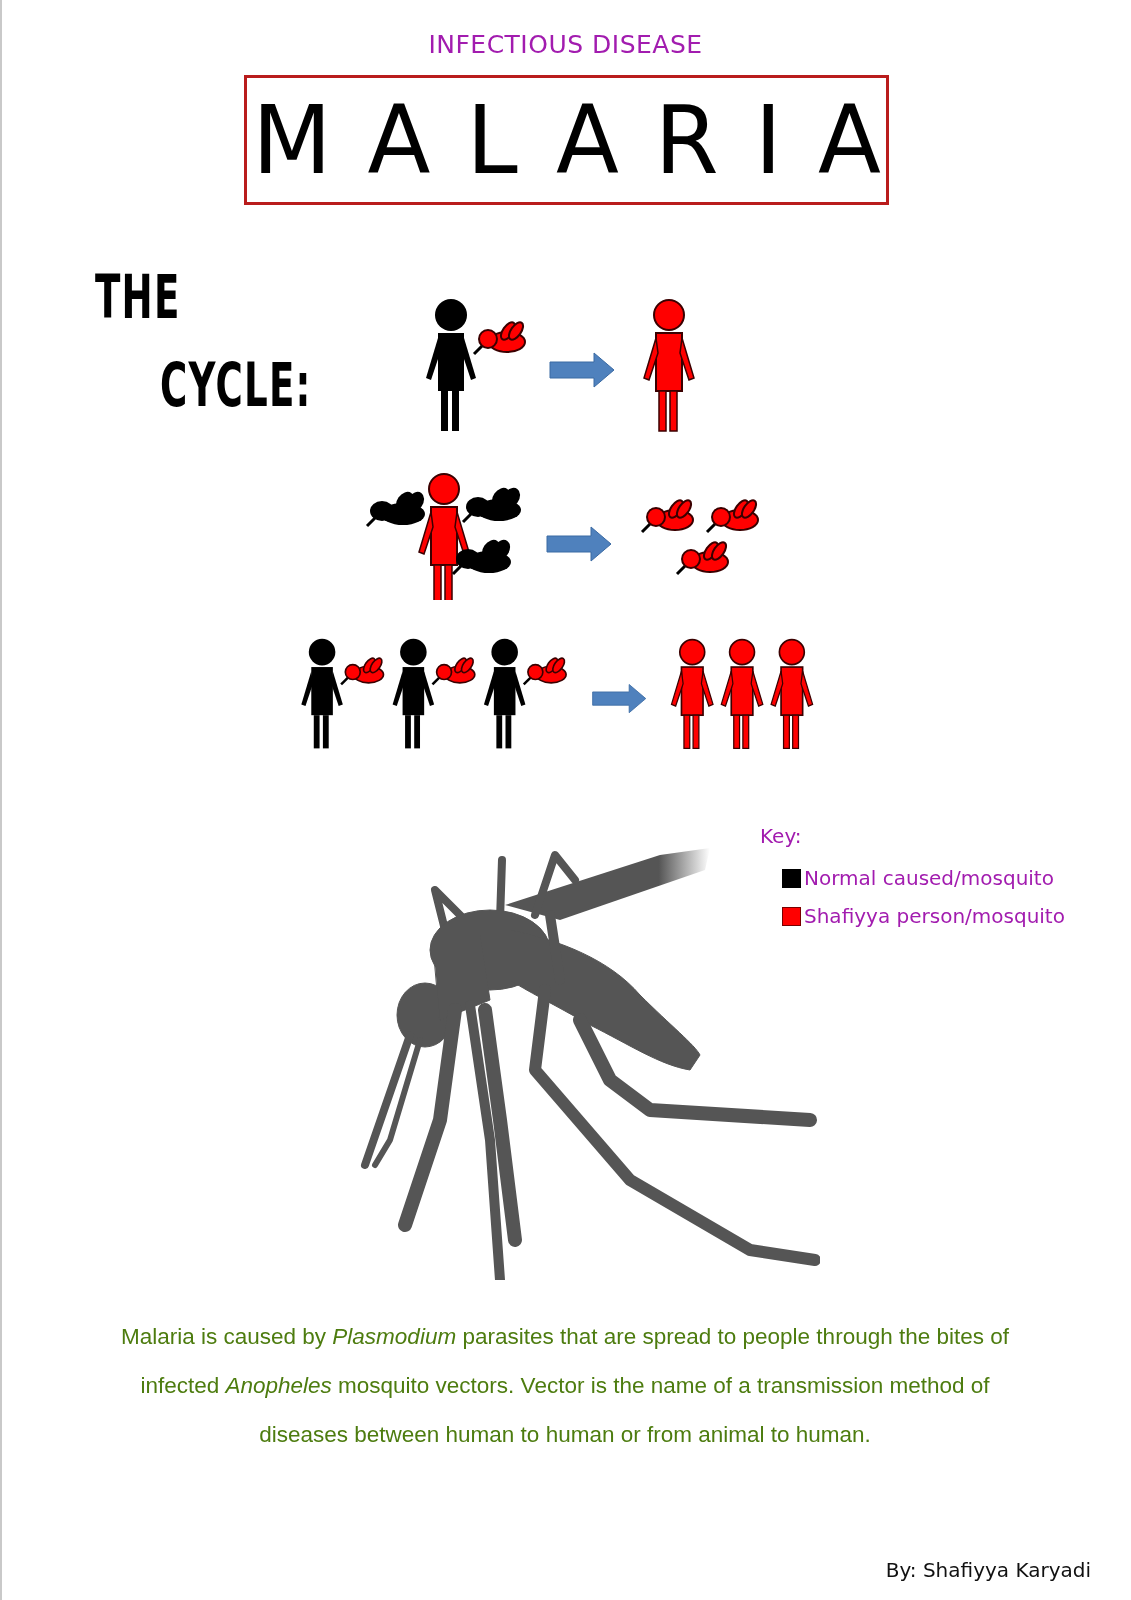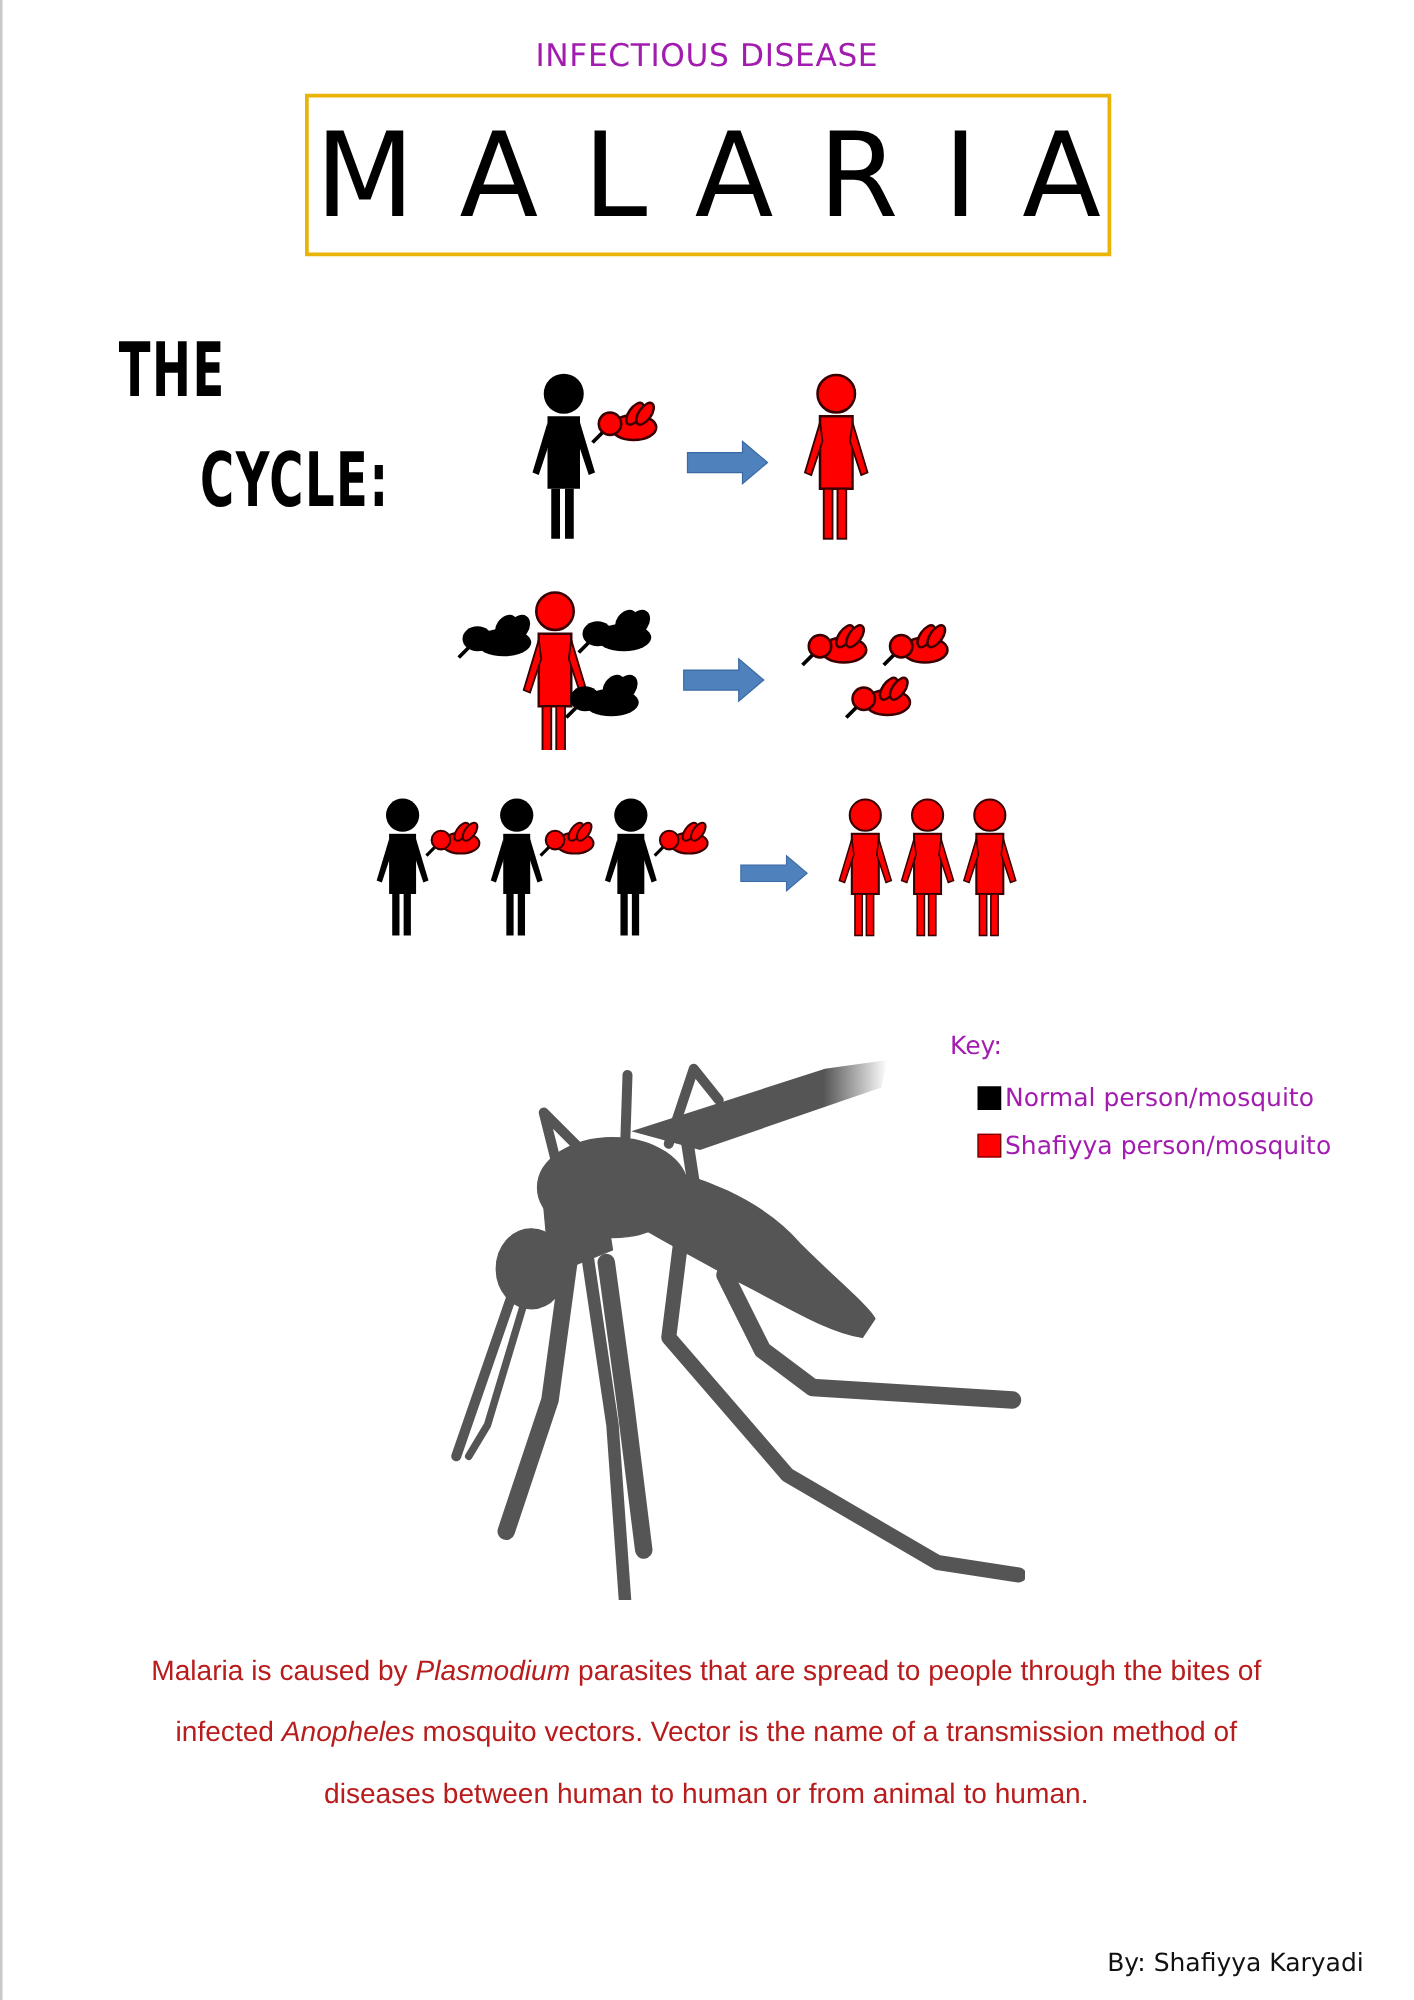--- a/index.html
+++ b/index.html
@@ -1,30 +1,30 @@
 <!DOCTYPE html>
 <html><head>
 <meta charset="utf-8">
 <style>
   html, body { margin: 0; padding: 0; background: #ffffff; }
   body { width: 1131px; height: 1600px; position: relative; overflow: hidden; font-family: "Liberation Sans", sans-serif; color: #111; }
   .page-edge { position: absolute; left: 0; top: 0; width: 2px; height: 1600px; background: #c9c9c9; }
   .subtitle { position: absolute; left: 0; width: 1131px; top: 30px; text-align: center; font-family: "DejaVu Sans", sans-serif; font-size: 25px; letter-spacing: 0.5px; color: #a21caf; }
-  .title-box { position: absolute; left: 244px; top: 75px; width: 645px; height: 130px; border: 3px solid #eab308; box-sizing: border-box; display: flex; align-items: center; justify-content: center; }
+  .title-box { position: absolute; left: 244px; top: 75px; width: 645px; height: 130px; border: 3px solid #b91c1c; box-sizing: border-box; display: flex; align-items: center; justify-content: center; }
   .title-text { font-family: "DejaVu Sans", sans-serif; font-weight: 300; font-size: 92px; letter-spacing: 36px; padding-left: 36px; color: #000; -webkit-text-stroke: 0; font-weight: normal; transform: scaleY(1.02); }
   .cycle-heading-1, .cycle-heading-2 { position: absolute; font-family: "DejaVu Sans", sans-serif; font-weight: bold; font-size: 60px; color: #000; transform: scaleX(0.62); transform-origin: left top; letter-spacing: 2px; }
   .cycle-heading-1 { left: 95px; top: 262px; }
   .cycle-heading-2 { left: 160px; top: 350px; }
   .figure { position: absolute; }
   .key { position: absolute; left: 760px; top: 824px; font-family: "DejaVu Sans", sans-serif; font-size: 20px; color: #a21caf; }
   .key-title { margin-bottom: 18px; }
   .key-item { display: flex; align-items: center; margin-left: 22px; margin-bottom: 14px; }
   .swatch { width: 19px; height: 19px; margin-right: 3px; box-sizing: border-box; }
   .mosquito-art { position: absolute; left: 340px; top: 820px; }
-  .description { position: absolute; left: 100px; width: 930px; top: 1312px; text-align: center; font-family: "Liberation Sans", sans-serif; font-size: 22.5px; line-height: 49px; color: #b91c1c; }
+  .description { position: absolute; left: 100px; width: 930px; top: 1312px; text-align: center; font-family: "Liberation Sans", sans-serif; font-size: 22.5px; line-height: 49px; color: #4d7c0f; }
   .description em { font-style: italic; }
   .author { position: absolute; right: 40px; top: 1558px; font-family: "DejaVu Sans", sans-serif; font-size: 20px; color: #111; }
 </style>
 </head>
 <body>
 
 <div class="page-edge"></div>
 
 <div class="subtitle">INFECTIOUS DISEASE</div>
 
@@ -103,21 +103,21 @@
     <use href="#person-infected" x="448" y="0"></use>
     <use href="#person-infected" x="508" y="0"></use>
     <use href="#person-infected" x="568" y="0"></use>
   </g>
 </svg>
 
 <div class="key">
   <div class="key-title">Key:</div>
   <div class="key-item">
     <span class="swatch" style="background:#000;"></span>
-    <span>Normal person/mosquito</span>
+    <span>Normal caused/mosquito</span>
   </div>
   <div class="key-item">
     <span class="swatch" style="background:#ff0000; border:1px solid #7a0000;"></span>
     <span>Shafiyya person/mosquito</span>
   </div>
 </div>
 
 <svg class="mosquito-art" width="480" height="460" viewBox="0 0 480 460">
   <defs>
     <linearGradient id="wingfade" x1="0" y1="0" x2="1" y2="0">

